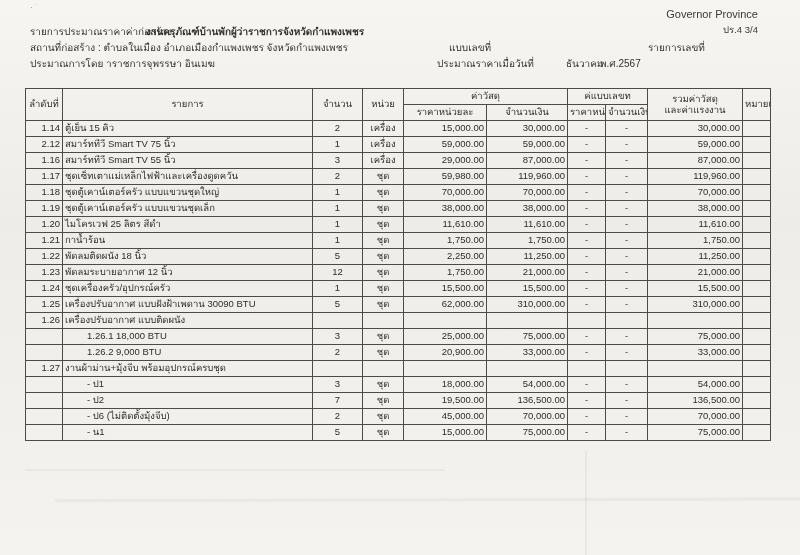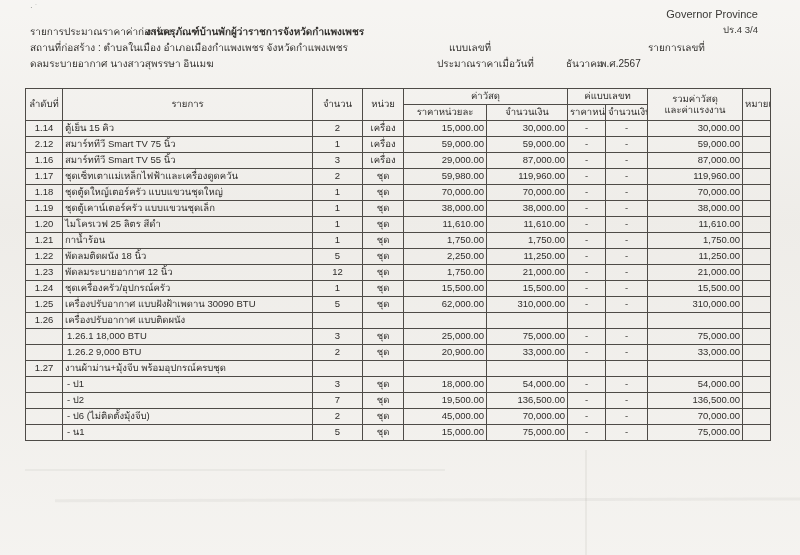--- a/index.html
+++ b/index.html
@@ -38,23 +38,23 @@
     height:16px;
     line-height:1.1;
     overflow:hidden;
     white-space:nowrap;
     font-weight:normal;
     padding:0 2px;
   }
   table.est thead th { text-align:center; font-size:9.5px; vertical-align:middle; }
   th.two-line { line-height:1.15; font-size:9.5px; white-space:normal; }
 
-  td.col-no   { text-align:center; padding-right:3px; font-weight:600; }
+  td.col-no   { text-align:right; padding-right:3px; font-weight:600; }
   td.col-desc { text-align:left;  padding-left:4px;margin-top:12px; }
-  td.col-desc.indent { padding-left:4px; }
+  td.col-desc.indent { padding-left:24px; }
   td.col-qty, td.col-unit { text-align:center; }
   td.col-mat_unit, td.col-mat_amt, td.col-lab_unit, td.col-lab_amt, td.col-total {
     text-align:right; padding-right:6px;
   }
   td.dash { text-align:center; padding-right:2px; color:#3a3936; }
 </style>
 </head>
 <body>
 
 <span class="mark" style="left:30px; top:3px;">·&nbsp;˙</span>
@@ -65,21 +65,21 @@
 <div class="abs hdr-small" style="right:42px; top:8px; font-size:11px;">Governor Province</div>
 <div class="abs hdr-small" style="right:42px; top:22px; font-size:9.5px; text-align:left;">ปร.4 3/4</div>
 
 <div class="abs hdr-line" style="left:30px; top:24px;">รายการประมาณราคาค่าก่อสร้าง</div>
 <div class="abs hdr-line bold" style="left:146px; top:24px;">งานครุภัณฑ์บ้านพักผู้ว่าราชการจังหวัดกำแพงเพชร</div>
 
 <div class="abs hdr-line" style="left:30px; top:40px;">สถานที่ก่อสร้าง : ตำบลในเมือง อำเภอเมืองกำแพงเพชร  จังหวัดกำแพงเพชร</div>
 <div class="abs hdr-line" style="left:437px; top:40px;margin-left:12px;">แบบเลขที่</div>
 <div class="abs hdr-line" style="left:648px; top:40px;">รายการเลขที่</div>
 
-<div class="abs hdr-line" style="left:30px; top:56px;">ดลมระบายอากาศ นางสาวสุพรรษา อินเมฆ</div>
+<div class="abs hdr-line" style="left:30px; top:56px;">ประมาณการโดย าราชการจุพรรษา อินเมฆ</div>
 <div class="abs hdr-line" style="left:437px; top:56px;text-align:right;">ประมาณราคาเมื่อวันที่</div>
 <div class="abs hdr-line" style="left:545px; top:56px;margin-left:21px;">ธันวาคม</div>
 <div class="abs hdr-line" style="left:600px; top:56px;">พ.ศ.2567</div>
 
 <table class="est">
   <colgroup>
     <col style="width:37px;">
     <col style="width:250px;">
     <col style="width:50px;">
     <col style="width:41px;">
@@ -152,21 +152,21 @@
         <td class="col-unit">ชุด</td>
         <td class="col-mat_unit">59,980.00</td>
         <td class="col-mat_amt">119,960.00</td>
         <td class="col-lab_unit dash">-</td>
         <td class="col-lab_amt dash">-</td>
         <td class="col-total">119,960.00</td>
         <td class="col-note"></td>
       </tr>
       <tr>
         <td class="col-no">1.18</td>
-        <td class="col-desc">ชุดตู้ดใหญ์เตอร์ครัว แบบแขวนชุดใหญ่</td>
+        <td class="col-desc">ชุดตู้เคาน์เตอร์ครัว แบบแขวนชุดใหญ่</td>
         <td class="col-qty">1</td>
         <td class="col-unit">ชุด</td>
         <td class="col-mat_unit">70,000.00</td>
         <td class="col-mat_amt">70,000.00</td>
         <td class="col-lab_unit dash">-</td>
         <td class="col-lab_amt dash">-</td>
         <td class="col-total">70,000.00</td>
         <td class="col-note"></td>
       </tr>
       <tr>

